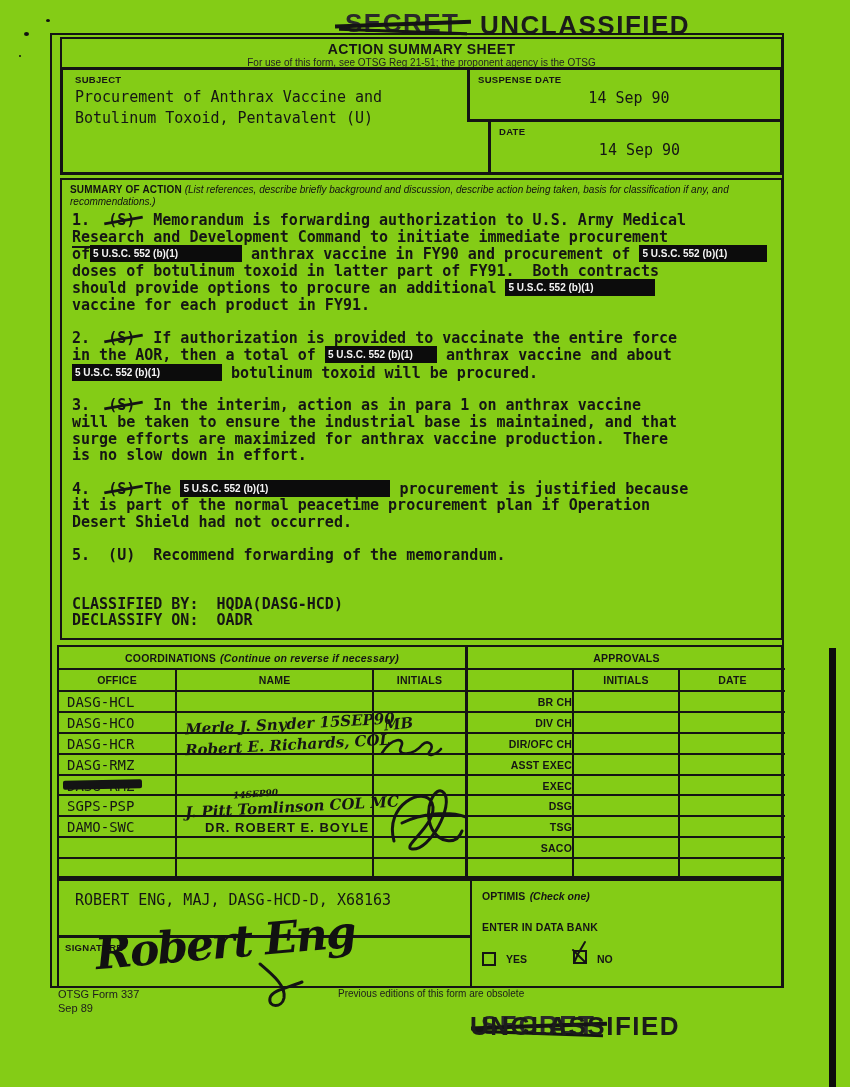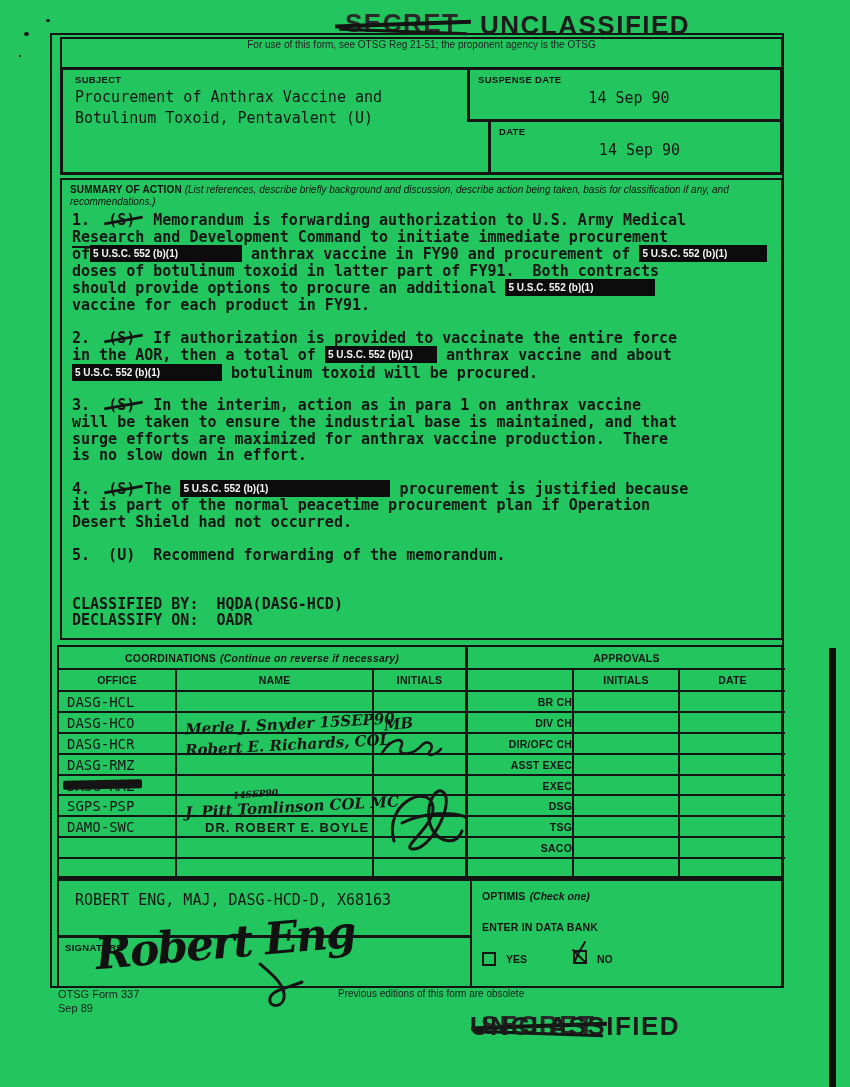--- a/index.html
+++ b/index.html
@@ -1,18 +1,18 @@
 <!DOCTYPE html>
 <html><head>
 <meta charset="utf-8">
 <style>
   * { margin:0; padding:0; box-sizing:border-box; }
   html,body { background:#fff; }
   .page {
-    position:relative; width:850px; height:1087px; background:#22c55e;
+    position:relative; width:850px; height:1087px; background:#84cc16;
     font-family:"Liberation Sans", sans-serif; color:#151515; overflow:hidden;
   }
   .abs { position:absolute; }
   .mono { font-family:"DejaVu Sans Mono", monospace; }
 
   
   .banner { font-weight:800; font-size:26px; letter-spacing:1.5px; color:#1b1b1b; white-space:nowrap; }
   .struckword { position:relative; display:inline-block; color:#2a2a2a; }
   .struckword::before { content:""; position:absolute; left:-10px; right:-12px; top:46%; height:4px; background:#141414; transform:rotate(-2deg); }
   .struckword::after  { content:""; position:absolute; left:-6px;  right:-8px;  top:72%; height:3px; background:#141414; transform:rotate(2deg); }
@@ -100,20 +100,21 @@
 
   
   <div class="abs banner struckword" style="left:345px;top:8px;">SECRET</div>
   <div class="abs banner" style="left:480px;top:10px;">UNCLASSIFIED</div>
 
   
   <div class="abs form-outer"></div>
 
   
   <div class="abs titleblock">
+    <div class="form-title">ACTION SUMMARY SHEET</div>
     <div class="form-subtitle">For use of this form, see OTSG Reg 21-51; the proponent agency is the OTSG</div>
   </div>
 
   
   <div class="abs subjectblock">
     <div class="subj-cell">
       <div class="cell-label">SUBJECT</div>
       <div class="subj-text mono">Procurement of Anthrax Vaccine and
 Botulinum Toxoid, Pentavalent (U)</div>
     </div>

